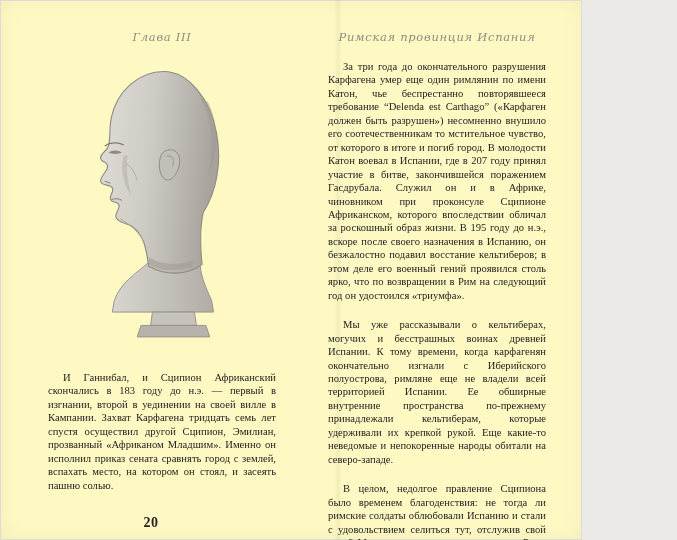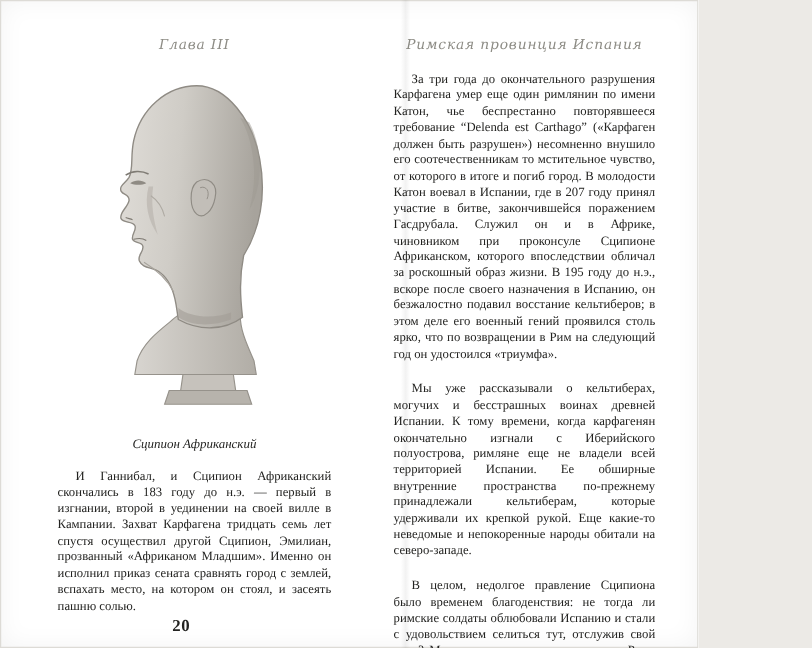--- a/index.html
+++ b/index.html
@@ -5,21 +5,21 @@
   * { box-sizing: border-box; margin: 0; padding: 0; }
   html, body { width: 677px; height: 540px; }
   body {
     background: #eceae6;
     font-family: "Liberation Serif", "DejaVu Serif", serif;
     color: #20201e;
   }
   .spread {
     position: relative;
     width: 582px; height: 540px;
-    background: #ffffff;
+    background: #fef9c3;
     box-shadow: inset 0 0 0 1px #dddbd6, inset 0 0 22px rgba(0,0,0,0.05);
     display: flex;
     overflow: hidden;
   }
   .page { position: relative; height: 100%; }
   .page-left  { width: 338px; padding: 30px 26px 0 48px; }
   .page-right { width: 339px; padding: 30px 36px 12px 26px; }
   .gutter {
     position: absolute; left: 334px; top: 0; width: 8px; height: 100%;
     background: linear-gradient(90deg, rgba(0,0,0,0) 0%, rgba(0,0,0,0.05) 50%, rgba(0,0,0,0) 100%);
@@ -107,21 +107,20 @@
         <path d="M115 101 C120 99 124 104 121 111" fill="none" stroke="#8f8b84" stroke-width="0.8"></path>
 
         <path d="M50 90 C56 86 64 86 70 89" fill="none" stroke="#7f7b74" stroke-width="1.4"></path>
         <path d="M54 97 C58 94 64 94 68 97 C64 99 58 99 54 97 Z" fill="#8f8b84"></path>
         <path d="M50 127 C52 128 54 128 56 129" fill="none" stroke="#7f7b74" stroke-width="1"></path>
         <path d="M57 146 C61 145 65 145 68 147" fill="none" stroke="#7f7b74" stroke-width="1"></path>
         <path d="M66 166 C76 172 86 180 92 192" fill="none" stroke="#a8a49d" stroke-width="1"></path>
         <path d="M72 108 C78 112 82 118 84 126" fill="none" stroke="#aeaaa3" stroke-width="0.9"></path>
       </svg>
 
-      <div class="caption">Сципион Африканский</div>
     </div>
 
     <div class="body-text">
       <p class="para">И Ганнибал, и Сципион Африканский скончались в 183 году до н.э. — первый в изгнании, второй в уединении на своей вилле в Кампании. Захват Карфагена тридцать семь лет спустя осуществил другой Сципион, Эмилиан, прозванный «Африканом Младшим». Именно он исполнил приказ сената сравнять город с землей, вспахать место, на котором он стоял, и засеять пашню солью.</p>
     </div>
 
     <div class="page-number">20</div>
   </div>
 
   <div class="page page-right">

